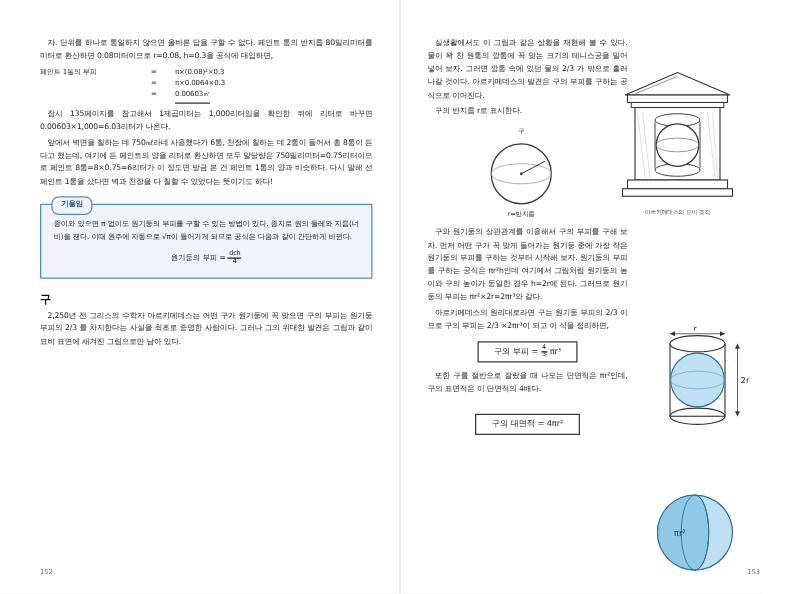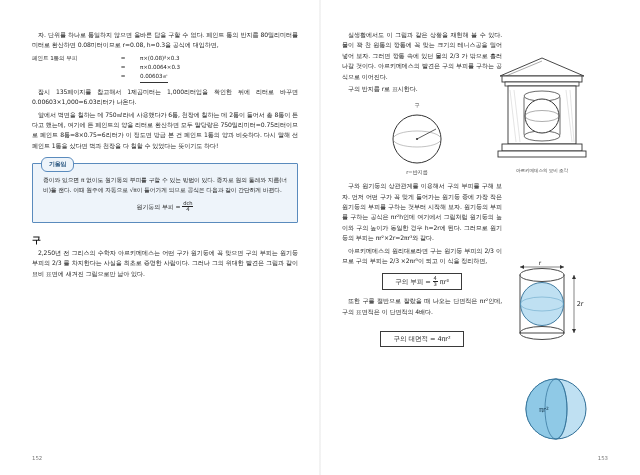--- a/index.html
+++ b/index.html
@@ -270,21 +270,21 @@
           <circle cx="55" cy="28" r="24" fill="#ffffff" stroke="#333" stroke-width="1"></circle>
           <ellipse cx="55" cy="28" rx="24" ry="8" fill="none" stroke="#999" stroke-width="0.6"></ellipse>
           <line x1="55" y1="28" x2="74" y2="18" stroke="#333" stroke-width="0.8"></line>
           <circle cx="55" cy="28" r="1.1" fill="#333"></circle>
         </svg>
         <div class="fig-label-small">r=반지름</div>
       </div>
 
       <p class="indent rtext">구와 원기둥의 상관관계를 이용해서 구의 부피를 구해 보자. 먼저 어떤 구가 꼭 맞게 들어가는 원기둥 중에 가장 작은 원기둥의 부피를 구하는 것부터 시작해 보자. 원기둥의 부피를 구하는 공식은 πr²h인데 여기에서 그림처럼 원기둥의 높이와 구의 높이가 동일한 경우 h=2r에 된다. 그러므로 원기둥의 부피는 πr²×2r=2πr³와 같다.</p>
 
-      <div class="fig" style="position:absolute; right:16px; top:225px; width:96px;">
+      <div class="fig" style="position:absolute; right:0; top:225px; width:96px;">
         <svg width="92" height="92" viewBox="0 0 92 92">
 
           <line x1="24" y1="8" x2="68" y2="8" stroke="#333" stroke-width="0.6"></line>
           <polygon points="24,8 28,6 28,10" fill="#333"></polygon>
           <polygon points="68,8 64,6 64,10" fill="#333"></polygon>
           <text x="44" y="6" font-size="6" text-anchor="middle" fill="#222" font-family="DejaVu Sans">r</text>
 
           <rect x="24" y="16" width="44" height="58" fill="#ffffff" stroke="#333" stroke-width="0.9"></rect>
           <ellipse cx="46" cy="16" rx="22" ry="6.5" fill="#ffffff" stroke="#333" stroke-width="0.9"></ellipse>
 
@@ -308,21 +308,21 @@
           <span class="frac">
             <span class="num">4</span>
             <span class="den">3</span>
           </span>
           <span>πr³</span>
         </span>
       </div>
 
       <p class="indent rtext">또한 구를 절반으로 잘랐을 때 나오는 단면적은 πr²인데, 구의 표면적은 이 단면적의 4배다.</p>
 
-      <div class="fig" style="position:absolute; right:0; top:338px; width:96px;">
+      <div class="fig" style="position:absolute; right:0; top:355px; width:96px;">
         <svg width="88" height="74" viewBox="0 0 88 74">
           <circle cx="44" cy="37" r="30" fill="#bfe0f2" stroke="#2f6e96" stroke-width="1"></circle>
           <path d="M44 7 A30 30 0 0 0 44 67 A11 30 0 0 0 44 7 Z" fill="#8fc9e6" stroke="#2f6e96" stroke-width="0.8"></path>
           <ellipse cx="44" cy="37" rx="11" ry="30" fill="none" stroke="#2f6e96" stroke-width="0.7"></ellipse>
           <text x="27" y="40" font-size="7" fill="#15384f" font-family="DejaVu Sans">πr²</text>
         </svg>
       </div>
 
       <div class="centered-eq" style="width:160px; margin-top:14px;text-align:center;">
         <span class="boxed-eq">

